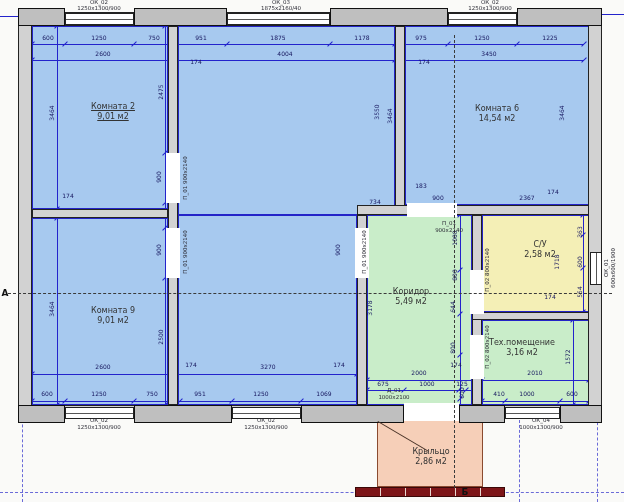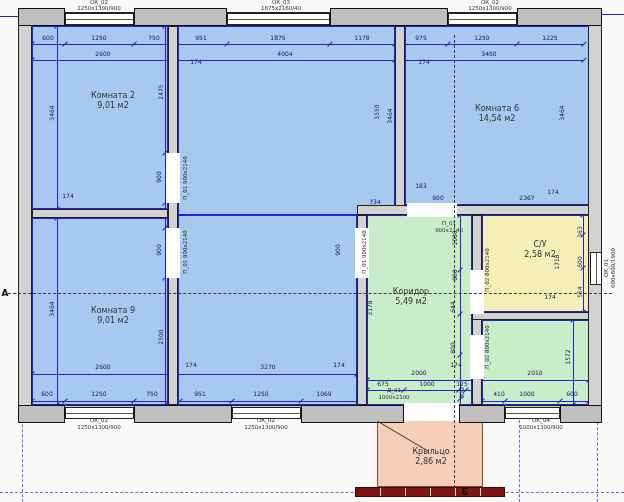--- a/index.html
+++ b/index.html
@@ -36,21 +36,21 @@
 
 <div id="stage">
   <div id="cv" style="position:absolute;left:0;top:0;width:624px;height:502px;">
       <div class="bound h" style="left: 0px; top: 492px; width: 624px; height: 0px;"></div>
       <div class="bound v" style="left: 22px; top: 325px; width: 0px; height: 177px;"></div>
       <div class="bound v" style="left: 519px; top: 420px; width: 0px; height: 82px;"></div>
       <div class="bound v" style="left: 597px; top: 417px; width: 0px; height: 85px;"></div>
       <div class="axisext" style="left: 0px; top: 16px; width: 20px; height: 1px;"></div>
       <div class="axisext" style="left: 602px; top: 14px; width: 22px; height: 1px;"></div>
       <div class="room" style="left: 32px; top: 26px; width: 136px; height: 183px; background: rgb(167, 201, 239);"></div>
-      <div class="rlabel" style="left: 113px; top: 101px;">
+      <div class="rlabel" style="left: 113px; top: 112px; text-decoration: underline;">
         <div>Комната 2</div>
         <div>9,01 м2</div>
       </div>
       <div class="room" style="left: 32px; top: 218px; width: 136px; height: 187px; background: rgb(167, 201, 239);"></div>
       <div class="rlabel" style="left: 113px; top: 316px;">
         <div>Комната 9</div>
         <div>9,01 м2</div>
       </div>
       <div class="room" style="left: 178px; top: 26px; width: 217px; height: 189px; background: rgb(167, 201, 239);"></div>
       <div class="room" style="left: 178px; top: 215px; width: 179px; height: 190px; background: rgb(167, 201, 239);"></div>
@@ -63,20 +63,24 @@
       <div class="rlabel" style="left: 411px; top: 297px;">
         <div>Коридор</div>
         <div>5,49 м2</div>
       </div>
       <div class="room" style="left: 482px; top: 215px; width: 107px; height: 97px; background: rgb(244, 239, 182);"></div>
       <div class="rlabel" style="left: 540px; top: 250px;">
         <div>С/У</div>
         <div>2,58 м2</div>
       </div>
       <div class="room" style="left: 482px; top: 320px; width: 107px; height: 85px; background: rgb(201, 237, 201);"></div>
+      <div class="rlabel" style="left: 522px; top: 348px;">
+        <div>Тех.помещение</div>
+        <div>3,16 м2</div>
+      </div>
       <div class="room" style="left: 377px; top: 419px; width: 106px; height: 68px; background: rgb(246, 207, 184); border: 1px solid rgb(138, 74, 48);"></div>
       <div class="rlabel" style="left: 431px; top: 457px;">
         <div>Крыльцо</div>
         <div>2,86 м2</div>
       </div>
       <div class="dline" style="left: 32px; top: 44px; width: 552px; height: 1px;"></div>
       <div class="tick" style="left: 32px; top: 44px;"></div>
       <div class="tick" style="left: 65px; top: 44px;"></div>
       <div class="tick" style="left: 134px; top: 44px;"></div>
       <div class="tick" style="left: 175px; top: 44px;"></div>

